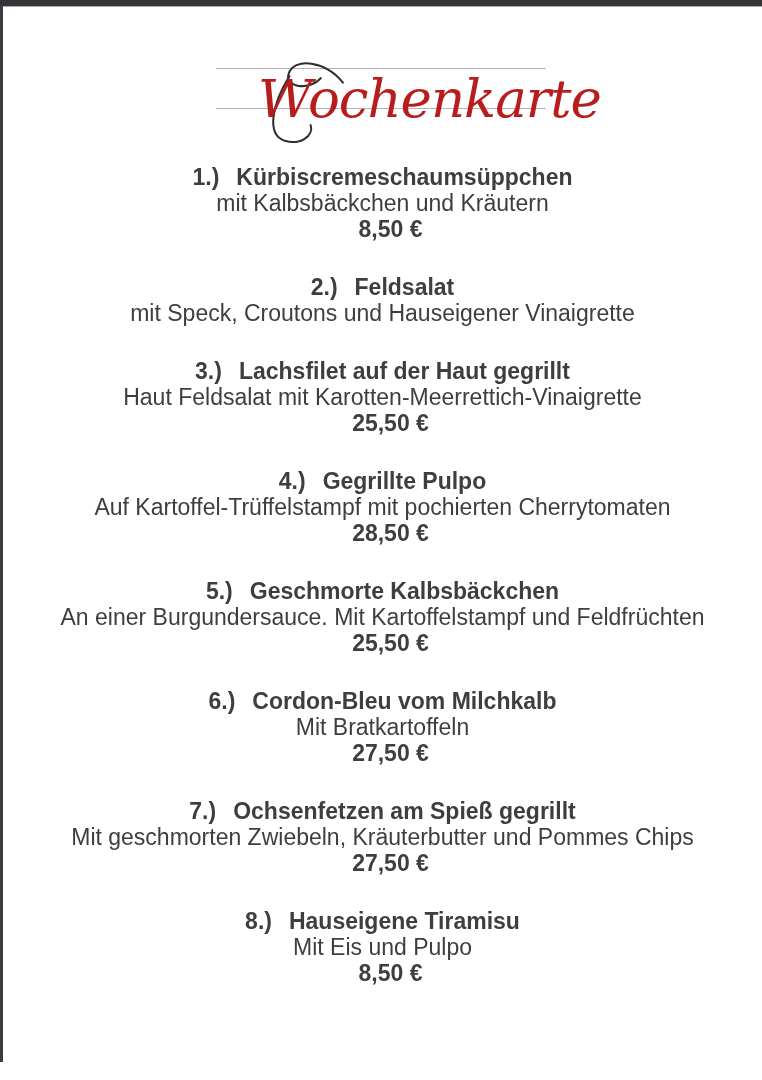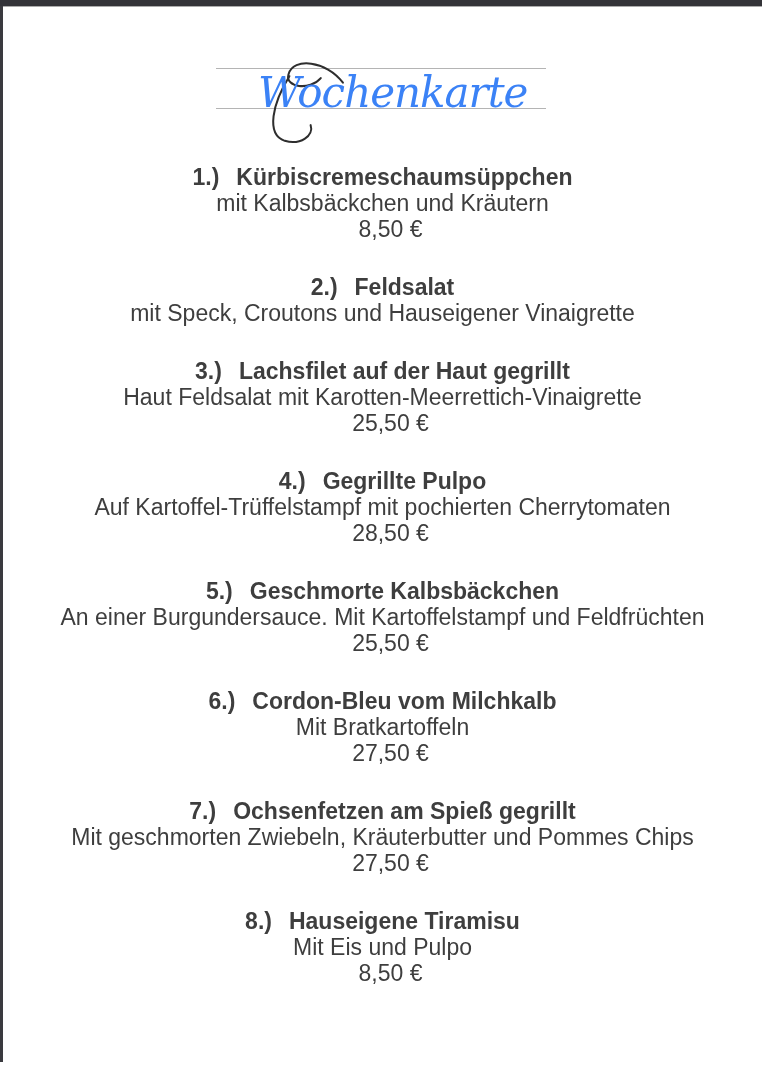--- a/index.html
+++ b/index.html
@@ -36,38 +36,39 @@
   }
   .title-rule.top { top: 16px; }
   .title-rule.bottom { top: 56px; }
   .title-swash {
     position: absolute; left: 18px; top: 4px;
     width: 120px; height: 94px;
   }
   .title-text {
     position: absolute; top: 20px; left: 0; right: 0;
     padding-left: 42px;
+    text-align: center;
     font-family: "DejaVu Serif", serif;
     font-style: italic;
-    font-size: 42px;
+    font-size: 53px;
     line-height: 1;
-    color: #3b82f6;
+    color: #b91c1c;
     letter-spacing: -1px;
   }
   
   .menu-list {
     position: absolute; top: 164px; left: 3px; right: 0;
     text-align: center;
   }
   .item { margin-bottom: 32px; }
   .line { font-size: 23px; line-height: 26px; }
   .name-line { font-weight: bold; }
   .num { display: inline-block; margin-right: 17px; }
   .desc { font-weight: normal; }
-  .price { font-weight: normal; margin-left: 16px; }
+  .price { font-weight: bold; margin-left: 16px; }
 </style>
 </head>
 <body>
 
 <div class="frame-top"></div>
 <div class="frame-top-line"></div>
 <div class="frame-left"></div>
 
 <div class="title-block">
   <div class="title-rule top"></div>

